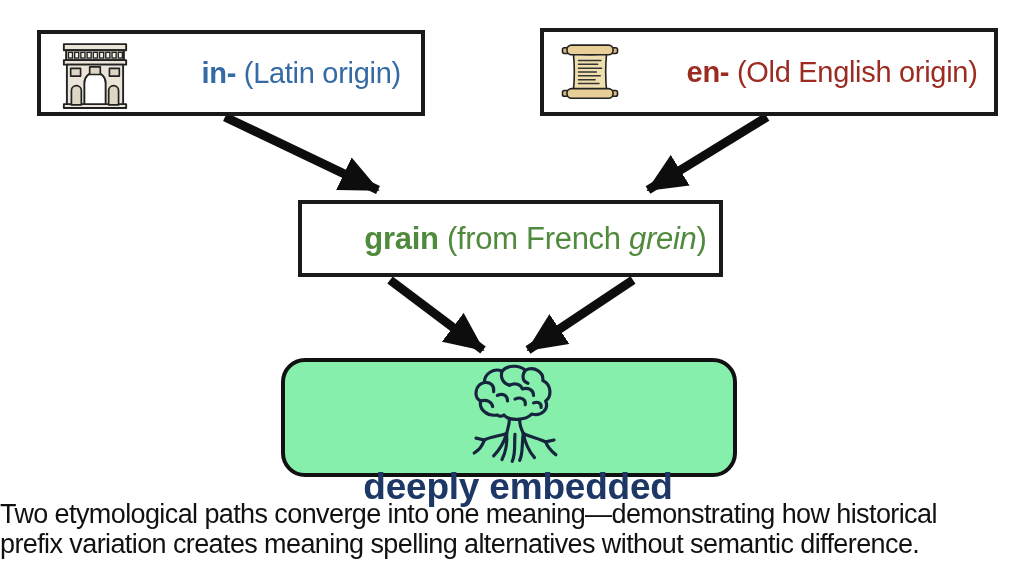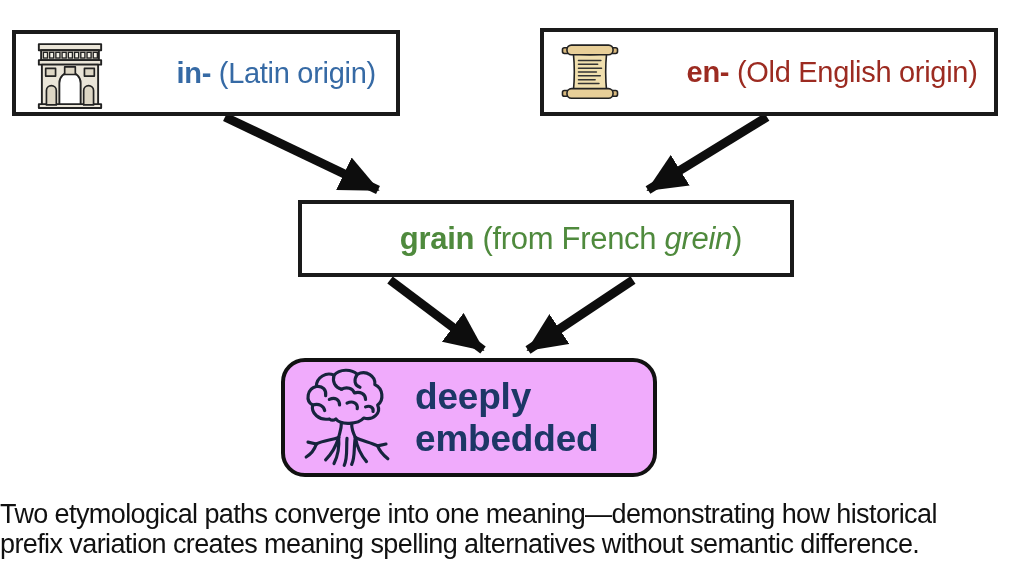--- a/index.html
+++ b/index.html
@@ -11,26 +11,26 @@
   }
   .canvas { position:absolute; inset:0; }
 
   .node {
     position:absolute;
     background:#ffffff;
     border:4px solid #1a1a1a;
     display:flex; align-items:center;
     box-sizing:border-box;
   }
-  #node-latin   { left:12px;  top:30px;  width:388px; height:86px; }
+  #node-latin   { left:37px;  top:30px;  width:388px; height:86px; }
   #node-english { left:540px; top:28px;  width:458px; height:88px;text-align:center; }
-  #node-grain   { left:298px; top:200px; width:496px; height:77px; justify-content:center; }
+  #node-grain   { left:298px; top:200px; width:425px; height:77px; justify-content:center; }
   #node-embedded{
-    left:281px; top:358px; width:376px; height:119px;
-    border-radius:24px; background:#f0abfc; border-color:#111111;
+    left:281px; top:358px; width:456px; height:119px;
+    border-radius:24px; background:#86efac; border-color:#111111;flex-direction:column;
   }
 
   .node-icon { flex:0 0 auto; display:block; }
   #node-latin  .node-icon   { margin-left:16px; }
   #node-english .node-icon  { margin-left:14px; }
   #node-embedded .node-icon { margin-left:12px; }
 
   .node-text { white-space:pre-wrap; font-size:29px; letter-spacing:-0.3px; }
   #node-latin  .node-text   { color:#366aa5; margin-left:22px; }
   #node-english .node-text  { color:#9c2b21; margin-left:18px; }

